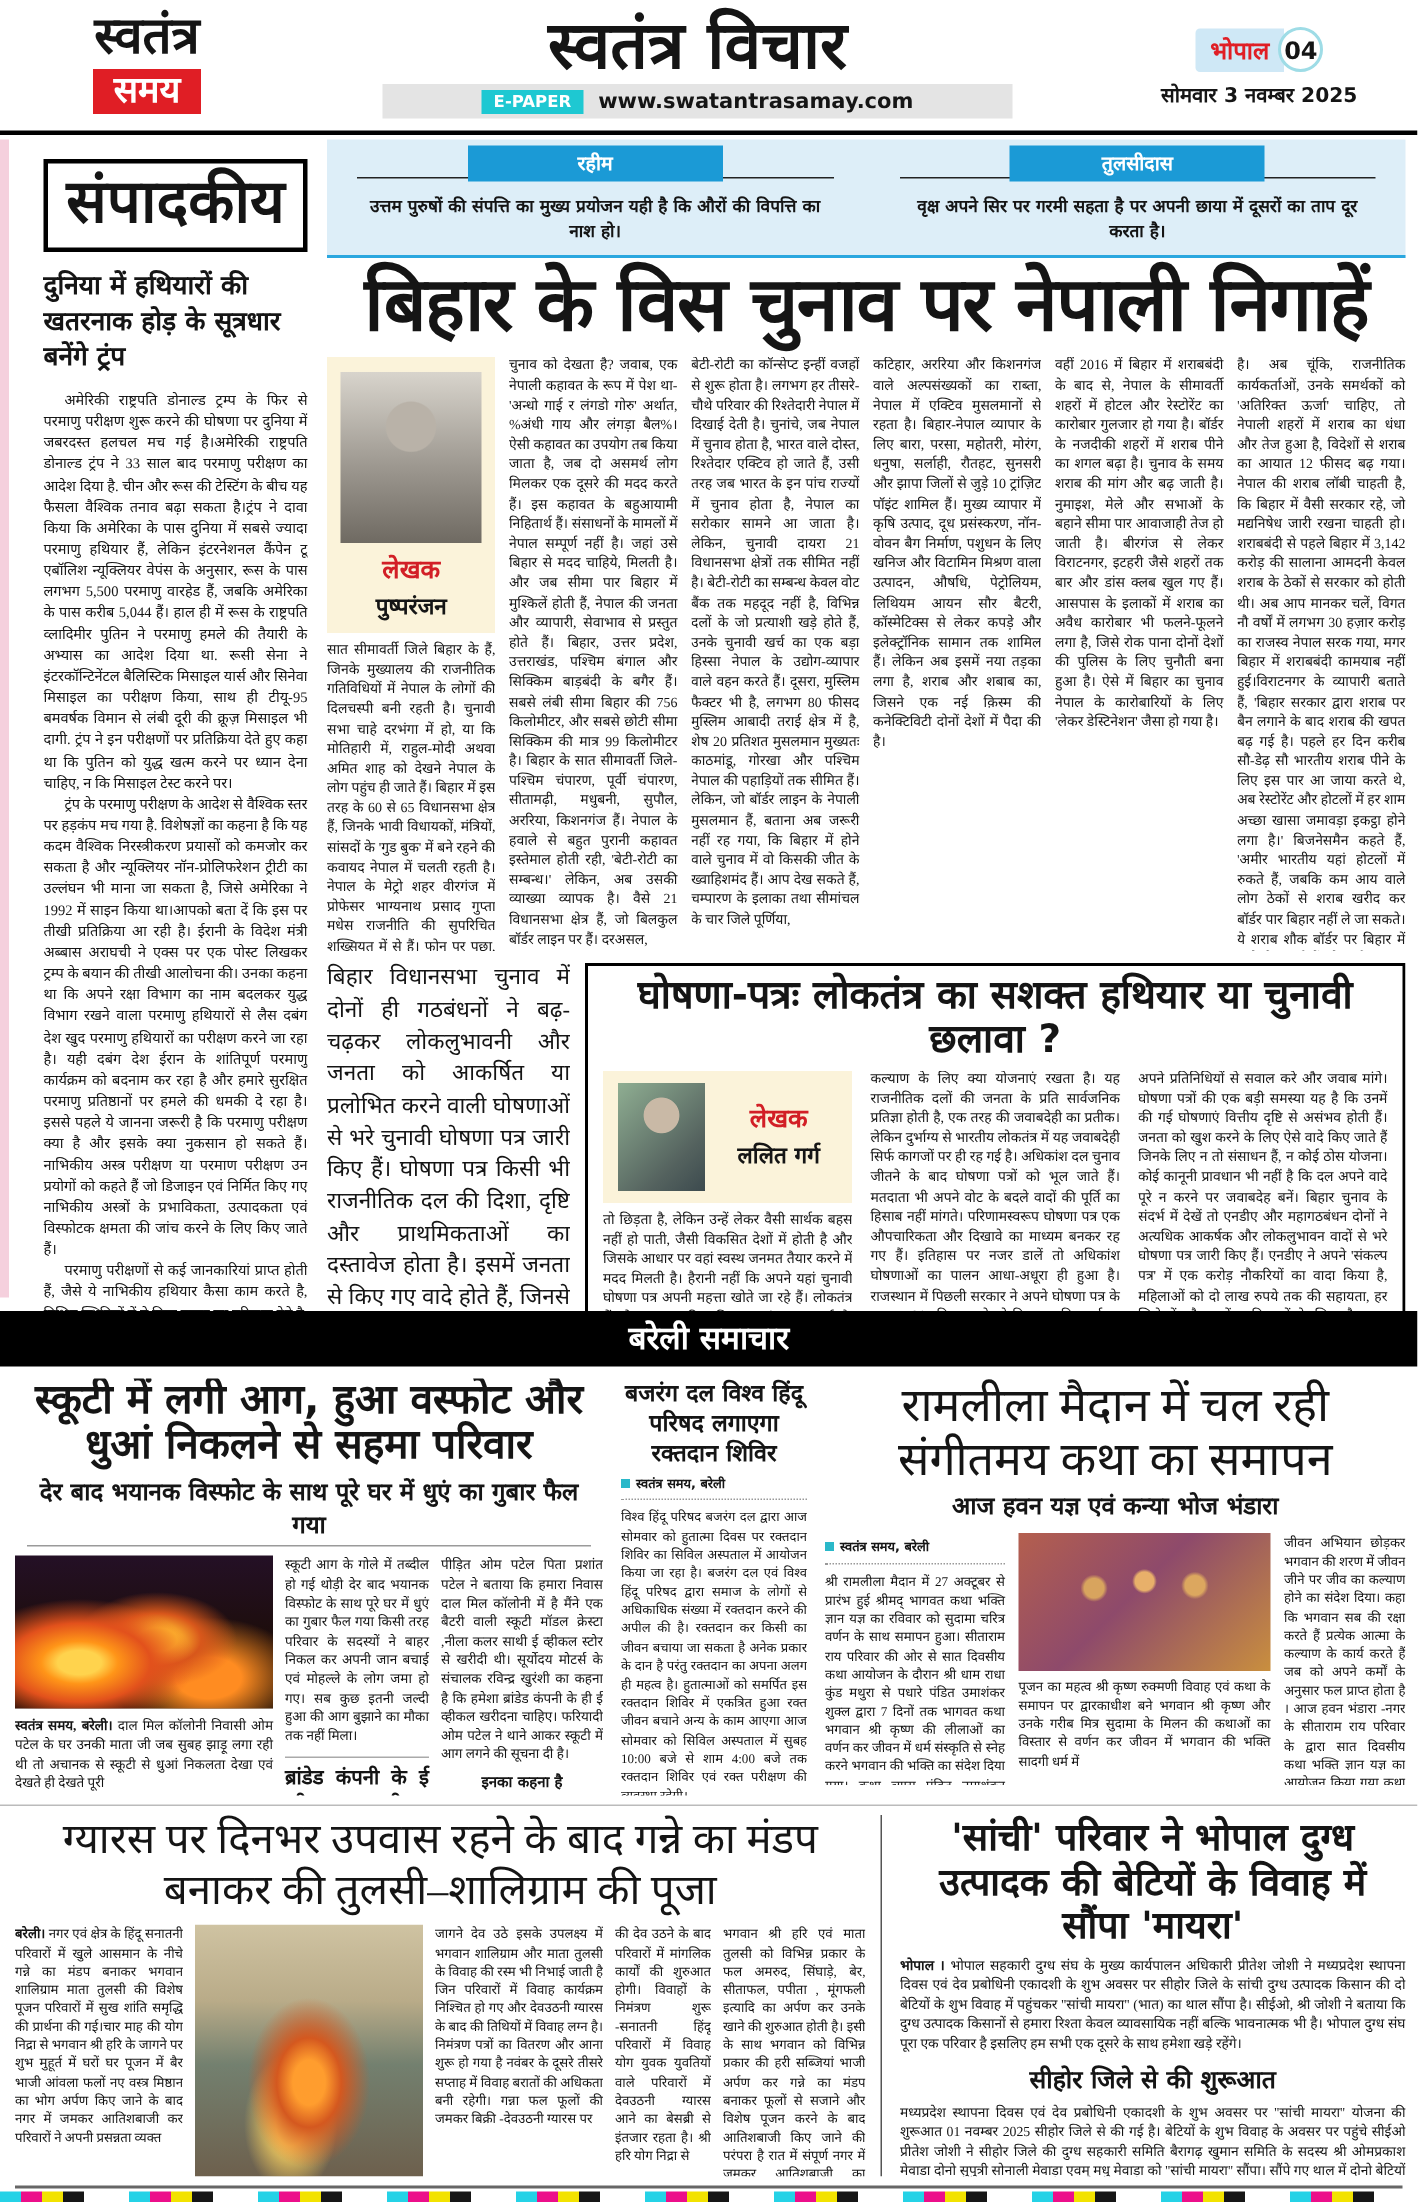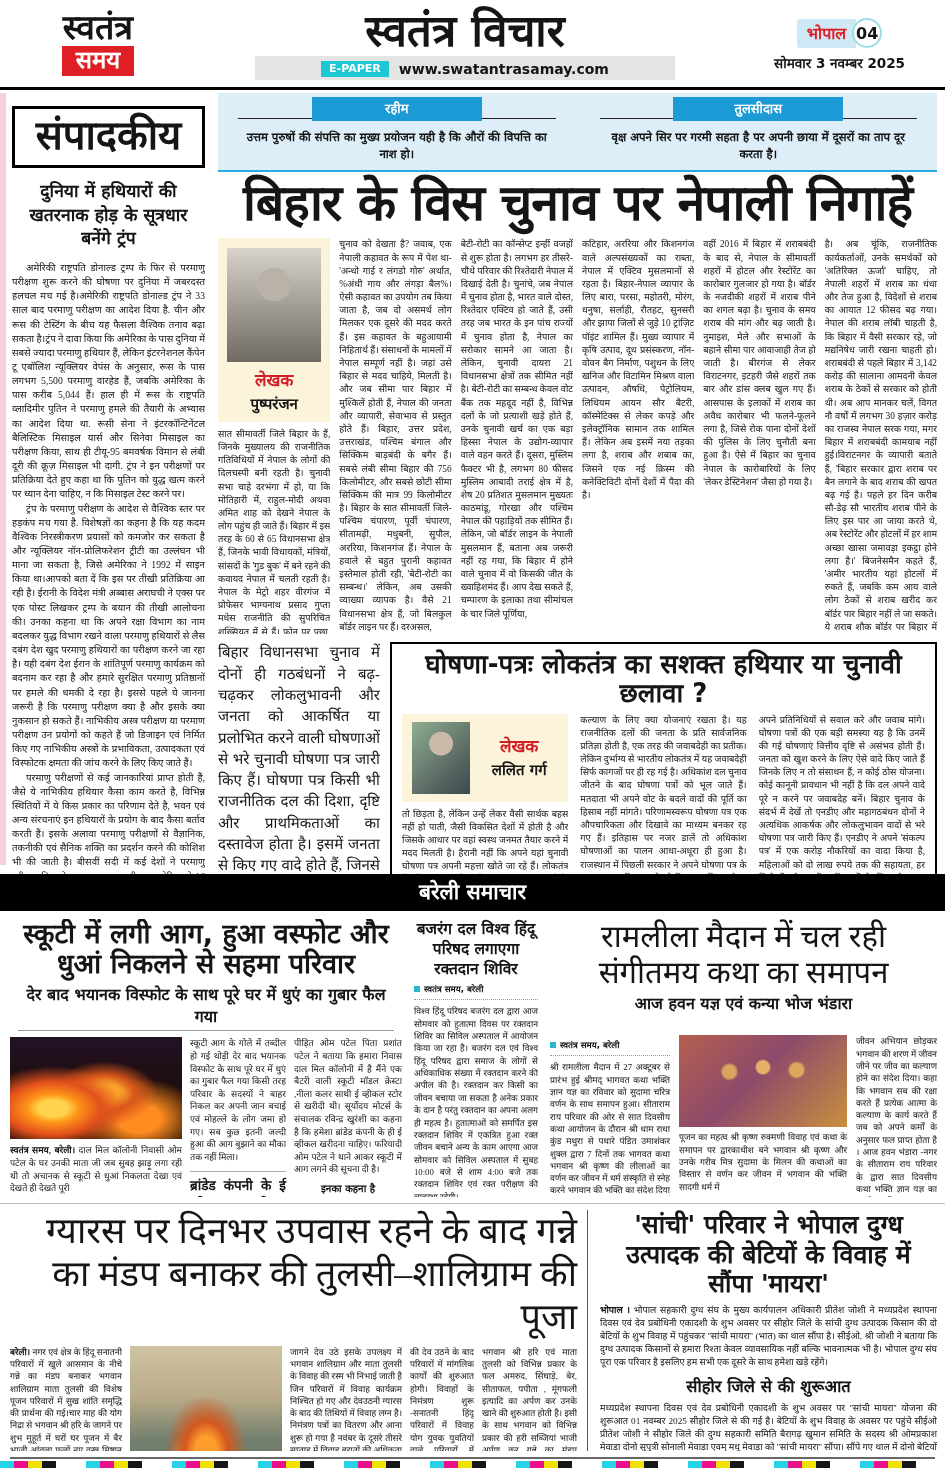--- a/index.html
+++ b/index.html
@@ -6,44 +6,44 @@
   html,body { width:945px; }
   body {
     width:945px; height:1468px; position:relative; overflow:hidden;
     background:#ffffff; color:#151515;
     font-family:"Liberation Serif", serif;
   }
 
   
   #header { display:flex; align-items:flex-start; padding:8px 18px 0 18px; height:90px; border-bottom:3px solid #000; }
   .logo-block { width:160px; text-align:center; padding-top:2px; }
-  .logo-top { font-size:34px; font-weight:bold; line-height:1; font-family:Liberation Sans, sans-serif; }
+  .logo-top { font-size:34px; font-weight:bold; line-height:1; font-family:Liberation Mono, monospace; }
   .logo-bottom { display:inline-block; background:#e01e25; color:#fff; font-weight:bold; font-size:24px; line-height:1.1; padding:1px 14px 3px; margin-top:2px; font-family:"DejaVu Sans", sans-serif; }
   .center-block { flex:1; text-align:center; }
   .page-title { font-size:44px; font-weight:bold; line-height:1.05; font-family:"DejaVu Sans", sans-serif; }
   .epaper-strip { display:inline-block; background:#e4e4e4; padding:2px 14px 3px; margin-top:2px; min-width:420px; }
   .epaper-badge { display:inline-block; background:#1ec8d2; color:#fff; font-weight:bold; font-size:11px; padding:1px 8px 2px; vertical-align:middle; font-family:"DejaVu Sans", sans-serif; }
   .site-url { font-size:14px; font-weight:bold; vertical-align:middle; margin-left:6px; font-family:"DejaVu Sans", sans-serif; }
   .right-block { width:175px; text-align:center; padding-top:10px; }
   .city-badge { display:inline-flex; align-items:center; }
   .city-name { background:#cfe8f6; color:#e01e25; font-weight:bold; font-size:16px; padding:3px 10px 4px; border-radius:3px 0 0 3px; font-family:"DejaVu Sans", sans-serif; }
   .page-no { width:30px; height:30px; border-radius:50%; background:#fff; border:2px solid #9edce6; display:inline-flex; align-items:center; justify-content:center; font-weight:bold; font-size:16px; margin-left:-4px; font-family:"DejaVu Sans", sans-serif; }
   .date-line { font-size:13.5px; font-weight:bold; margin-top:6px; font-family:"DejaVu Sans", sans-serif; }
 
   
   #left-edge { position:absolute; left:0; top:93px; width:6px; height:772px; background:#f5d0dd; }
 
   
   #top-section { display:flex; height:784px; overflow:hidden; }
-  .left-rail { width:208px; padding:0 3px 0 12px; }
+  .left-rail { width:208px; padding:0 3px 0 29px; }
   .right-rail { flex:1; padding:3px 8px 0 10px; overflow:hidden; }
 
   
   .ed-box { border:3px solid #000; text-align:center; font-size:40px; font-weight:bold; padding:6px 2px 10px; margin:16px 0 12px; font-family:"DejaVu Sans", sans-serif; line-height:1; }
-  .ed-headline { font-size:17.5px; font-weight:bold; text-align:center; line-height:1.35; margin-bottom:10px; font-family:"DejaVu Sans", sans-serif; }
+  .ed-headline { font-size:17.5px; font-weight:bold; line-height:1.35; margin-bottom:10px; font-family:"DejaVu Sans", sans-serif; }
   .ed-body { font-size:9.7px; line-height:1.46; text-align:justify; height:618px; overflow:hidden; }
   .ed-body p { text-indent:14px; }
 
   
   .quotes-panel { background:#ddeef8; border-bottom:2px solid #2aa7df; display:flex; gap:44px; padding:4px 20px 8px; }
   .quote-cell { flex:1; position:relative; text-align:center; padding-top:0; }
   .quote-rule { position:absolute; top:21px; left:0; right:0; border-top:1.5px solid #222; }
   .quote-tab { position:relative; z-index:2; width:170px; margin:0 auto; background:#1b9ad6; color:#fff; font-weight:bold; font-size:13px; padding:2px 16px 4px; font-family:"DejaVu Sans", sans-serif; }
   .quote-text { margin-top:8px; font-size:11.5px; font-weight:bold; line-height:1.45; font-family:"DejaVu Sans", sans-serif; }
 
@@ -94,35 +94,35 @@
   .inka-q { font-style:italic; font-size:8.6px; margin-top:5px; line-height:1.4; }
 
   .rakta { width:124px; overflow:hidden; }
   .rk-headline { font-size:15.5px; font-weight:bold; text-align:center; line-height:1.3; font-family:"DejaVu Sans", sans-serif; }
   .byline { font-size:8.6px; font-weight:bold; border-bottom:1px dotted #999; padding:4px 0 4px; margin-bottom:5px; font-family:"DejaVu Sans", sans-serif; }
   .byline .sq { display:inline-block; width:6px; height:6px; background:#2ab8c9; margin-right:4px; }
   .rk-body { font-size:8.7px; line-height:1.42; text-align:justify; }
 
   .ramleela { flex:1; overflow:hidden; }
   .rm-headline { font-size:31px; font-weight:400; text-align:center; line-height:1.15; font-family:"Liberation Serif", serif; }
-  .rm-sub { font-size:16px; font-weight:bold; text-align:center; margin:2px 0 21px; font-family:"DejaVu Sans", sans-serif; }
+  .rm-sub { font-size:16px; font-weight:bold; text-align:center; margin:2px 0 8px; font-family:"DejaVu Sans", sans-serif; }
   .rm-cols { display:flex; gap:9px; height:168px; overflow:hidden; }
   .rm-c1 { width:120px; font-size:8.8px; line-height:1.4; text-align:justify; }
   .rm-c2 { width:168px; font-size:8.8px; line-height:1.4; text-align:justify; }
   .katha-photo { width:100%; height:92px; margin-bottom:4px; background:
       radial-gradient(circle at 50% 35%, #e8b06a 0 6%, transparent 8%),
       radial-gradient(circle at 30% 40%, #d8a45e 0 5%, transparent 7%),
       radial-gradient(circle at 70% 38%, #dca75f 0 5%, transparent 7%),
       linear-gradient(135deg,#b45f4e 0%, #8e4a6b 45%, #c98f3e 100%); }
   .rm-c3 { flex:1; font-size:8.8px; line-height:1.4; text-align:justify; }
 
   
   #bottom-row { display:flex; border-top:1px solid #bbb; margin-top:6px; padding:6px 8px 0 10px; height:248px; overflow:hidden; }
   .pooja { width:578px; padding-right:10px; border-right:1.5px solid #555; overflow:hidden; }
-  .pj-headline { font-size:36px; font-weight:400; text-align:right; line-height:1.2; margin-bottom:6px; font-family:"Liberation Serif", serif; }
+  .pj-headline { font-size:28px; font-weight:400; text-align:center; line-height:1.2; margin-bottom:6px; font-family:"Liberation Serif", serif; }
   .pj-cols { display:flex; gap:8px; height:172px; overflow:hidden; }
   .pj-c { font-size:8.8px; line-height:1.4; text-align:justify; overflow:hidden; }
   .pj-c1 { width:112px; } .pj-c2 { width:64px; } .pj-c3 { width:112px; } .pj-c4 { flex:1; }
   .pooja-photo { width:152px; height:170px; flex:none; background:
       radial-gradient(ellipse at 50% 62%, #ff9d2e 0 10%, #d4581f 20%, transparent 38%),
       radial-gradient(ellipse at 42% 78%, #ffd45e 0 8%, transparent 25%),
       linear-gradient(180deg,#cfc3a2 0%, #b9ab88 30%, #73806f 55%, #6d5f4c 100%); }
   .sanchi { flex:1; padding-left:12px; overflow:hidden; }
   .sn-headline { font-size:25px; font-weight:900; text-align:center; line-height:1.18; font-family:"DejaVu Sans", sans-serif; }
   .sn-body { font-size:9.2px; line-height:1.42; text-align:justify; margin-top:5px; }

